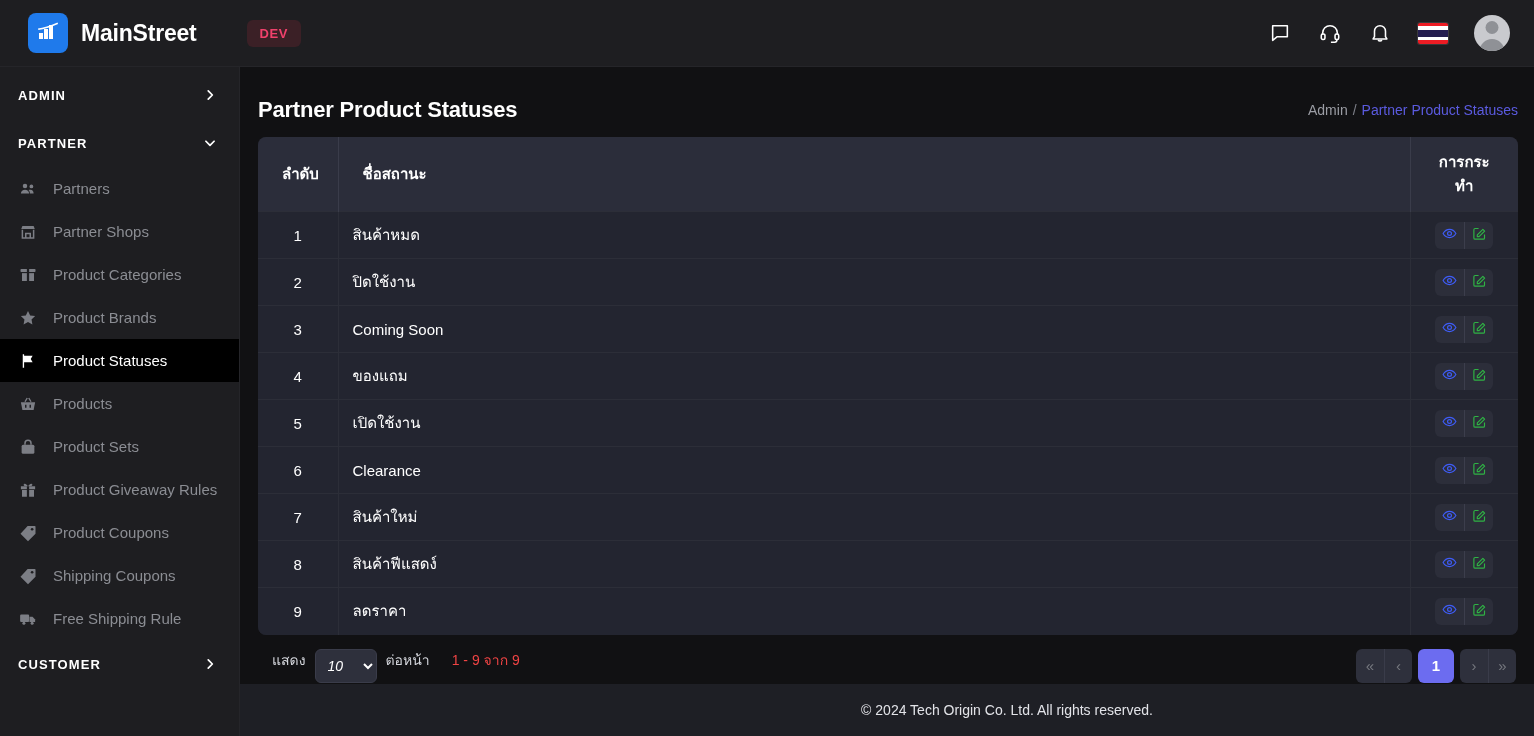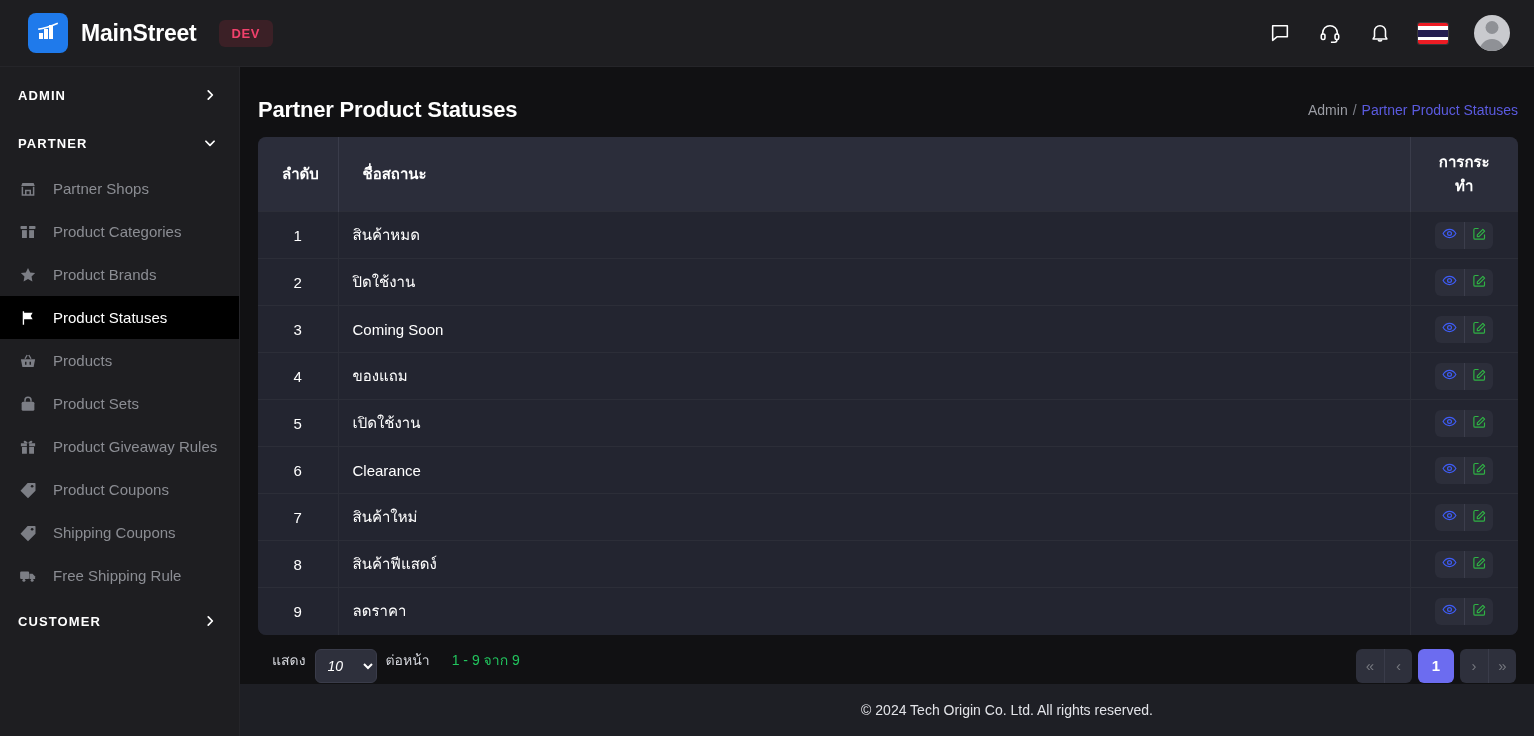--- a/index.html
+++ b/index.html
@@ -11,20 +11,21 @@
   }
   body { display: flex; flex-direction: column; }
 
   
   .topbar {
     height: 67px; min-height: 67px;
     background: #1e1e21;
     display: flex; align-items: center;
     padding: 0 24px 0 28px;
     border-bottom: 1px solid #252529;
+    gap: 28px;
   }
   .brand { display: flex; align-items: center; gap: 13px; }
   .logo-box {
     width: 40px; height: 40px; border-radius: 8px;
     background: #1f7aeb;
     display: flex; align-items: center; justify-content: center;
   }
   .brand-name {
     color: #ffffff; font-size: 23px; font-weight: 700;
     letter-spacing: -0.2px;
@@ -162,21 +163,21 @@
   .tfoot .lbl { color: #d4d6dc; }
   .page-select {
     margin: 0 9px;
     background: #2e303c; color: #ffffff;
     border: 1px solid #3a3c4a; border-radius: 6px;
     padding: 7px 8px; font-size: 14px;
     font-family: "Liberation Sans", sans-serif;
     cursor: pointer;
     font-style: italic;
   }
-  .tfoot .range { margin-left: 22px; color: #22c55e; }
+  .tfoot .range { margin-left: 22px; color: #ef4444; }
 
   .pager { margin-left: auto; display: flex; align-items: center; gap: 6px; }
   .pgroup { display: flex; border-radius: 6px; overflow: hidden; background: #2e303c; }
   .pgroup .pbtn {
     width: 28px; height: 34px;
     display: flex; align-items: center; justify-content: center;
     color: #76787f; font-size: 15px; cursor: pointer;
   }
   .pgroup .pbtn + .pbtn { border-left: 1px solid #3a3c4a; }
   .pnum {
@@ -261,20 +262,31 @@
 
     <div class="nav-section">
       <span class="sec-label">PARTNER</span>
       <span class="chev">
         <svg width="14" height="14" viewBox="0 0 24 24" fill="none" stroke="currentColor" stroke-width="3" stroke-linecap="round" stroke-linejoin="round">
             <path d="M5 9l7 7 7-7"></path>
           </svg>
       </span>
     </div>
 
+    <div class="nav-item">
+      <span class="ico">
+        <svg width="18" height="18" viewBox="0 0 24 24" fill="currentColor">
+            <circle cx="8" cy="8" r="3"></circle>
+            <circle cx="16.5" cy="8.5" r="2.5"></circle>
+            <path d="M2.5 18c0-3 2.6-5 5.5-5s5.5 2 5.5 5z"></path>
+            <path d="M14.5 18c0-2.3-.8-3.7-2-4.6.9-.4 1.9-.4 2.8-.4 2.5 0 4.2 1.8 4.2 5z"></path>
+          </svg>
+      </span>
+      <span>Partners</span>
+    </div>
 
     <div class="nav-item">
       <span class="ico">
         <svg width="18" height="18" viewBox="0 0 24 24" fill="none" stroke="currentColor" stroke-width="2">
             <path d="M3 8h18l-1.5-4h-15z" fill="currentColor" stroke="none"></path>
             <path d="M4.5 9v11h15V9"></path>
             <path d="M9 20v-6h6v6"></path>
           </svg>
       </span>
       <span>Partner Shops</span>

